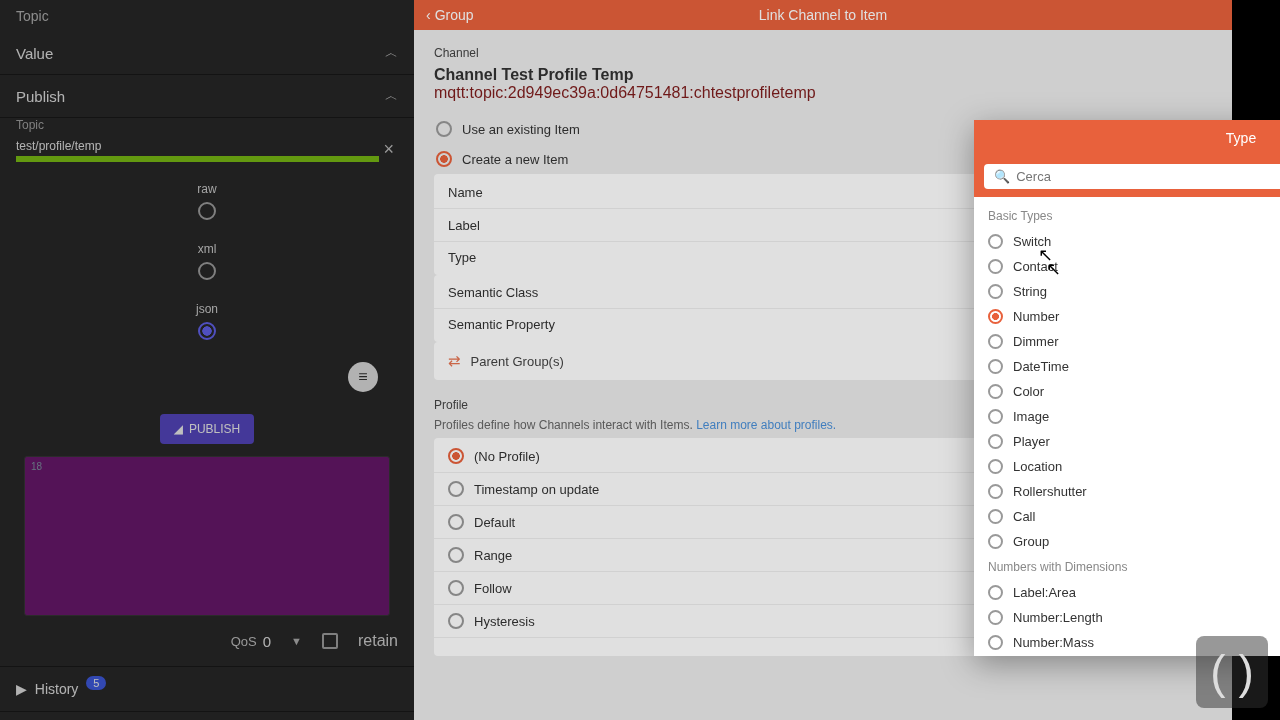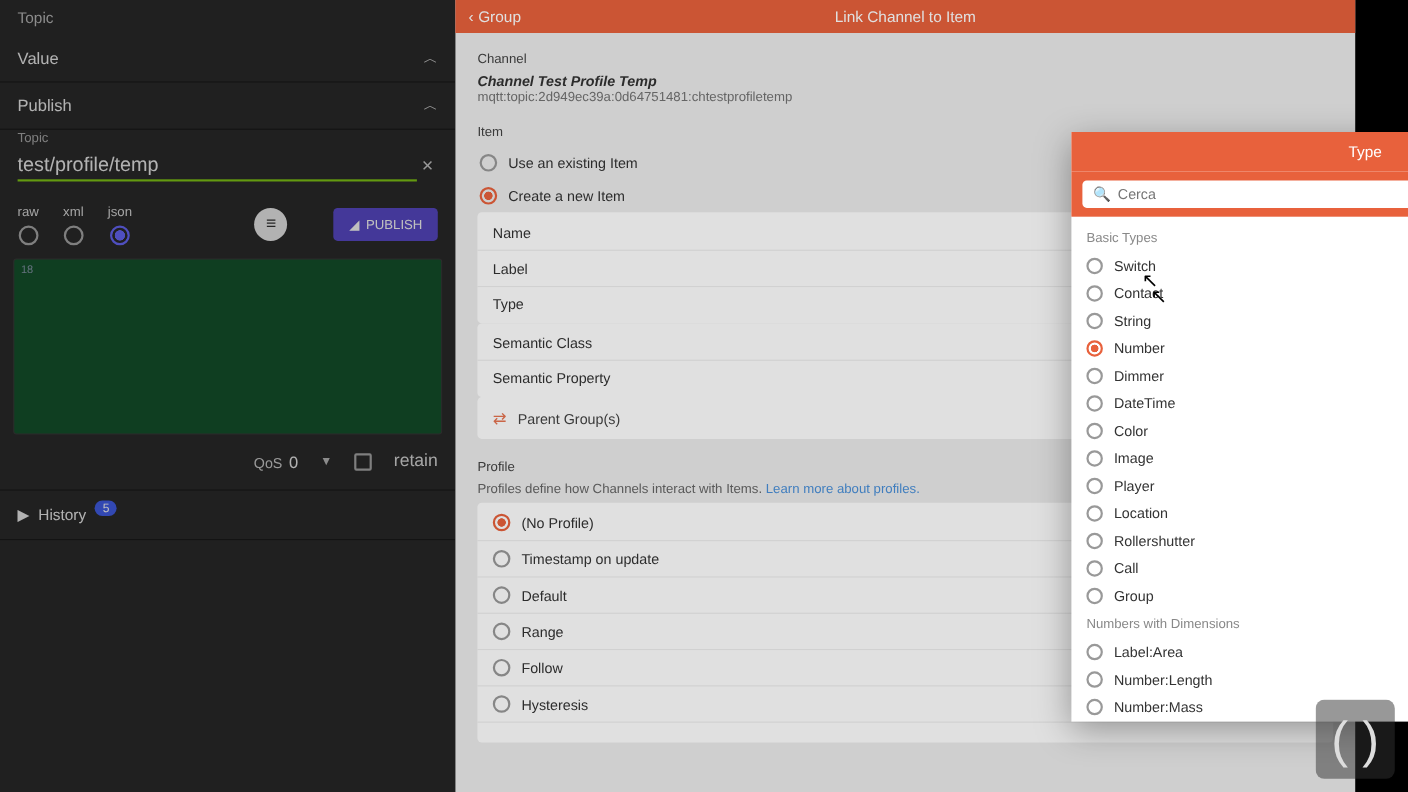--- a/index.html
+++ b/index.html
@@ -6,53 +6,53 @@
 body { width: 1280px; height: 720px; overflow: hidden; background: #000; display: flex; }
 
 .left-panel { width: 414px; height: 720px; background: #2b2b2b; color: #ddd; position: relative; }
 .lp-overlay { position: absolute; inset: 0; background: rgba(0,0,0,0.25); pointer-events: none; }
 .lp-top { padding: 8px 16px; font-size: 14px; color: #bbb; }
 .lp-header { display: flex; justify-content: space-between; align-items: center; padding: 12px 16px; font-size: 15px; color: #eee; cursor: pointer; border-bottom: 1px solid #1a1a1a; }
 .lp-header .chev { font-size: 13px; color: #ccc; }
 
 .lp-topic-label { font-size: 12px; color: #aaa; padding: 0 16px; }
 .lp-topic-row { display: flex; align-items: center; padding: 4px 16px 10px; }
-.lp-topic-input { flex: 1; background: transparent; border: none; color: #eee; font-size: 18px; border-bottom: 2px solid #84cc16; padding: 3px 0; }
+.lp-topic-input { flex: 1; background: transparent; border: none; color: #eee; font-size: 12px; border-bottom: 6px solid #84cc16; padding: 3px 0; }
 .lp-clear { color: #ccc; font-size: 18px; cursor: pointer; padding: 0 4px; }
 
-.lp-format-row { display: flex; align-items: center; gap: 22px; padding: 10px 16px 6px; }
+.lp-format-row { display: flex; align-items: center; gap: 22px; padding: 10px 16px 6px; flex-direction: column; }
 .lp-format { display: flex; flex-direction: column; align-items: center; gap: 6px; font-size: 12px; color: #ddd; }
 .lp-radio { width: 18px; height: 18px; border-radius: 50%; border: 2px solid #aaa; }
 .lp-radio.sel { border-color: #6a6aff; background: radial-gradient(circle, #6a6aff 45%, transparent 50%); }
 .lp-circ { width: 30px; height: 30px; border-radius: 50%; background: #eee; display: flex; align-items: center; justify-content: center; color: #333; font-size: 16px; margin-left: auto; margin-right: 20px; }
 .lp-publish-btn { background: #5b4bcc; color: #fff; border-radius: 4px; padding: 8px 14px; font-size: 12px; display: flex; align-items: center; gap: 6px; cursor: pointer; }
 
-.lp-editor { margin: 6px 12px 0; height: 160px; background: #14532d; border: 1px solid #3a3a3a; border-radius: 3px; position: relative; color: #9a9; font-size: 11px; padding: 4px 8px 4px 40px; }
+.lp-editor { margin: 6px 24px 0; height: 160px; background: #701a75; border: 1px solid #3a3a3a; border-radius: 3px; position: relative; color: #9a9; font-size: 11px; padding: 4px 8px 4px 40px; }
 .lp-editor .ln { position: absolute; left: 6px; top: 4px; color: #8899aa; font-size: 10px; }
 
 .lp-qos-row { display: flex; align-items: center; gap: 20px; padding: 16px; justify-content: flex-end; }
 .lp-qos-row .qos-lab { color: #ccc; font-size: 13px; }
 .lp-qos-row .qos-val { color: #eee; font-size: 15px; margin-left: -14px; }
 .lp-qos-row .dd { color: #bbb; font-size: 11px; }
 .lp-check { width: 16px; height: 16px; border: 2px solid #aaa; border-radius: 2px; }
 
 .lp-history { display: flex; align-items: center; gap: 8px; padding: 14px 16px; font-size: 14px; color: #eee; border-top: 1px solid #1a1a1a; border-bottom: 1px solid #1a1a1a; }
 .lp-badge { background: #4360ee; color: #fff; font-size: 11px; border-radius: 10px; padding: 1px 7px; margin-left: auto; margin-right: 310px; position: relative; top: -6px; }
 
 .right-side { flex: 1; height: 720px; background: #000; position: relative; }
 .main-app { position: absolute; left: 0; top: 0; width: 818px; height: 720px; background: #ececec; }
 
 .app-bar { height: 30px; background: #e8613c; color: #fff; display: flex; align-items: center; padding: 0 12px; font-size: 14px; position: relative; }
 .app-bar .cancel { display: flex; align-items: center; gap: 4px; cursor: pointer; }
 .app-bar .title { position: absolute; left: 50%; transform: translateX(-50%); font-weight: 500; }
 
 .form { padding: 10px 20px; font-size: 13px; color: #333; }
 .sec-head { color: #444; font-size: 12px; padding: 6px 0; }
-.chan-name { font-weight: 600; font-size: 13px; font-style: italic; }
-.chan-id { font-size: 12px; color: #737373; margin-bottom: 12px; }
+.chan-name { font-weight: 600; font-size: 16px; }
+.chan-id { font-size: 16px; color: #7f1d1d; margin-bottom: 12px; }
 
 .card { background: #fff; border-radius: 4px; padding: 2px 0; }
 .row { display: flex; align-items: center; padding: 8px 14px; border-bottom: 1px solid #eee; font-size: 13px; color: #333; }
 .row:last-child { border-bottom: none; }
 .row .lab { width: 80px; color: #333; }
 .row .val { margin-left: auto; color: #888; font-size: 12px; }
 .row .chev2 { color: #ccc; margin-left: 6px; font-size: 12px; }
 .row .clr { margin-left: auto; width: 16px; height: 16px; border-radius: 50%; background: #bbb; color: #fff; font-size: 11px; display: flex; align-items: center; justify-content: center; cursor: pointer; }
 
 .radio-opt { display: flex; align-items: center; gap: 10px; padding: 7px 2px; font-size: 13px; }
@@ -162,21 +162,20 @@
         <span>Group</span>
       </div>
       <div class="title">Link Channel to Item</div>
     </div>
 
     <div class="form">
       <div class="sec-head">Channel</div>
       <div class="chan-name">Channel Test Profile Temp</div>
       <div class="chan-id">mqtt:topic:2d949ec39a:0d64751481:chtestprofiletemp</div>
 
-      <div class="sec-head">Item</div>
       <div class="radio-opt">
         <span class="radio-c"></span>
         <span>Use an existing Item</span>
       </div>
       <div class="radio-opt">
         <span class="radio-c sel"></span>
         <span>Create a new Item</span>
       </div>
 
       <div class="card">

